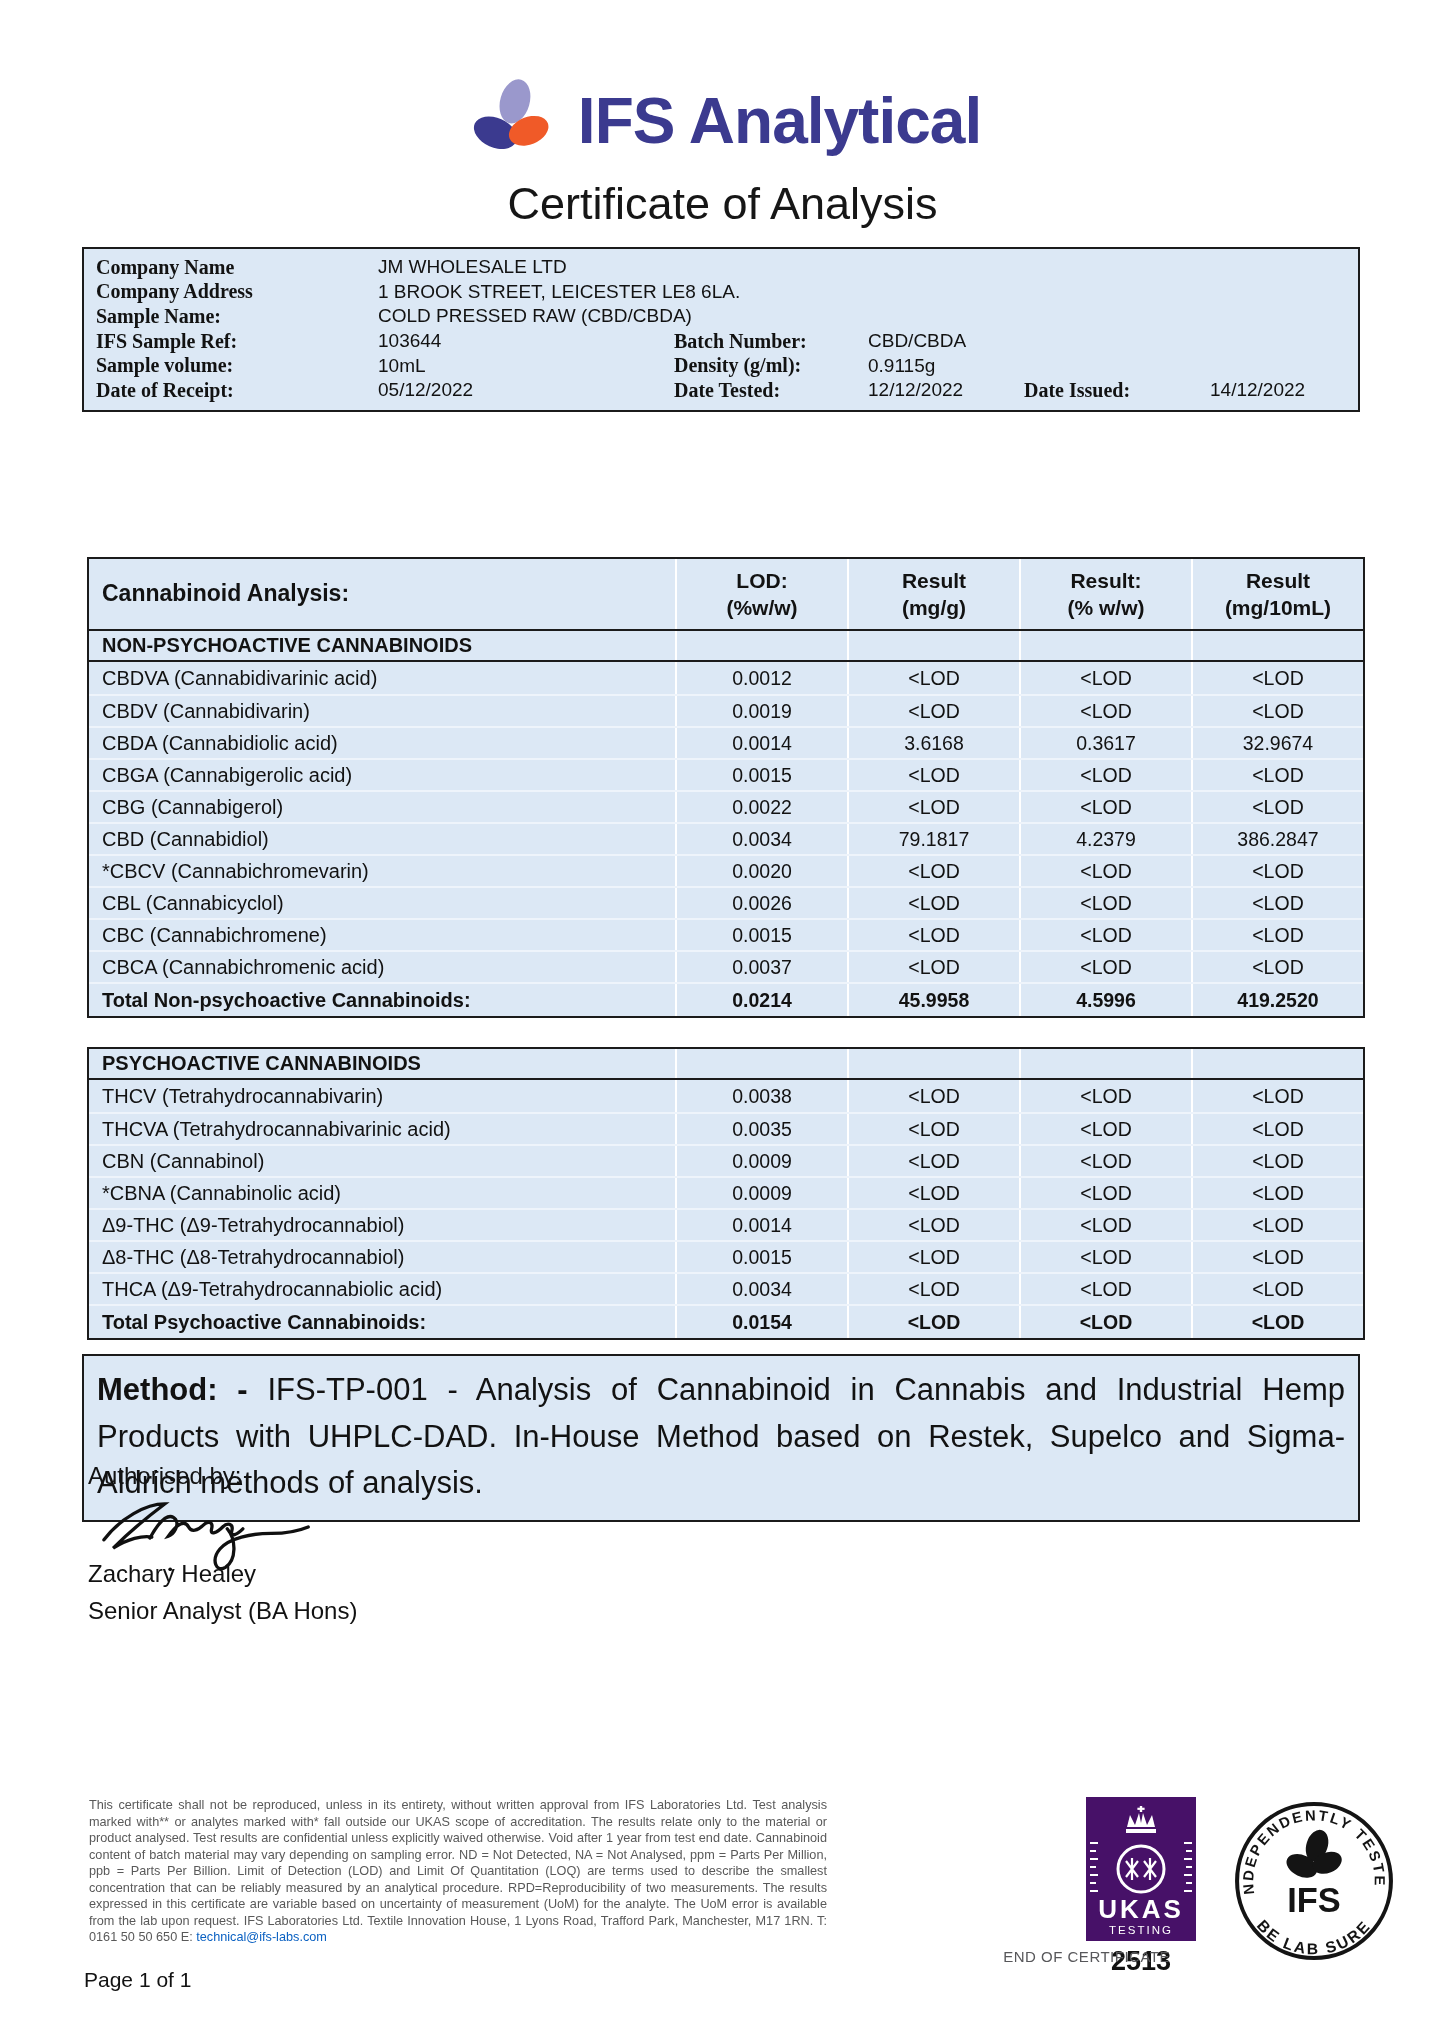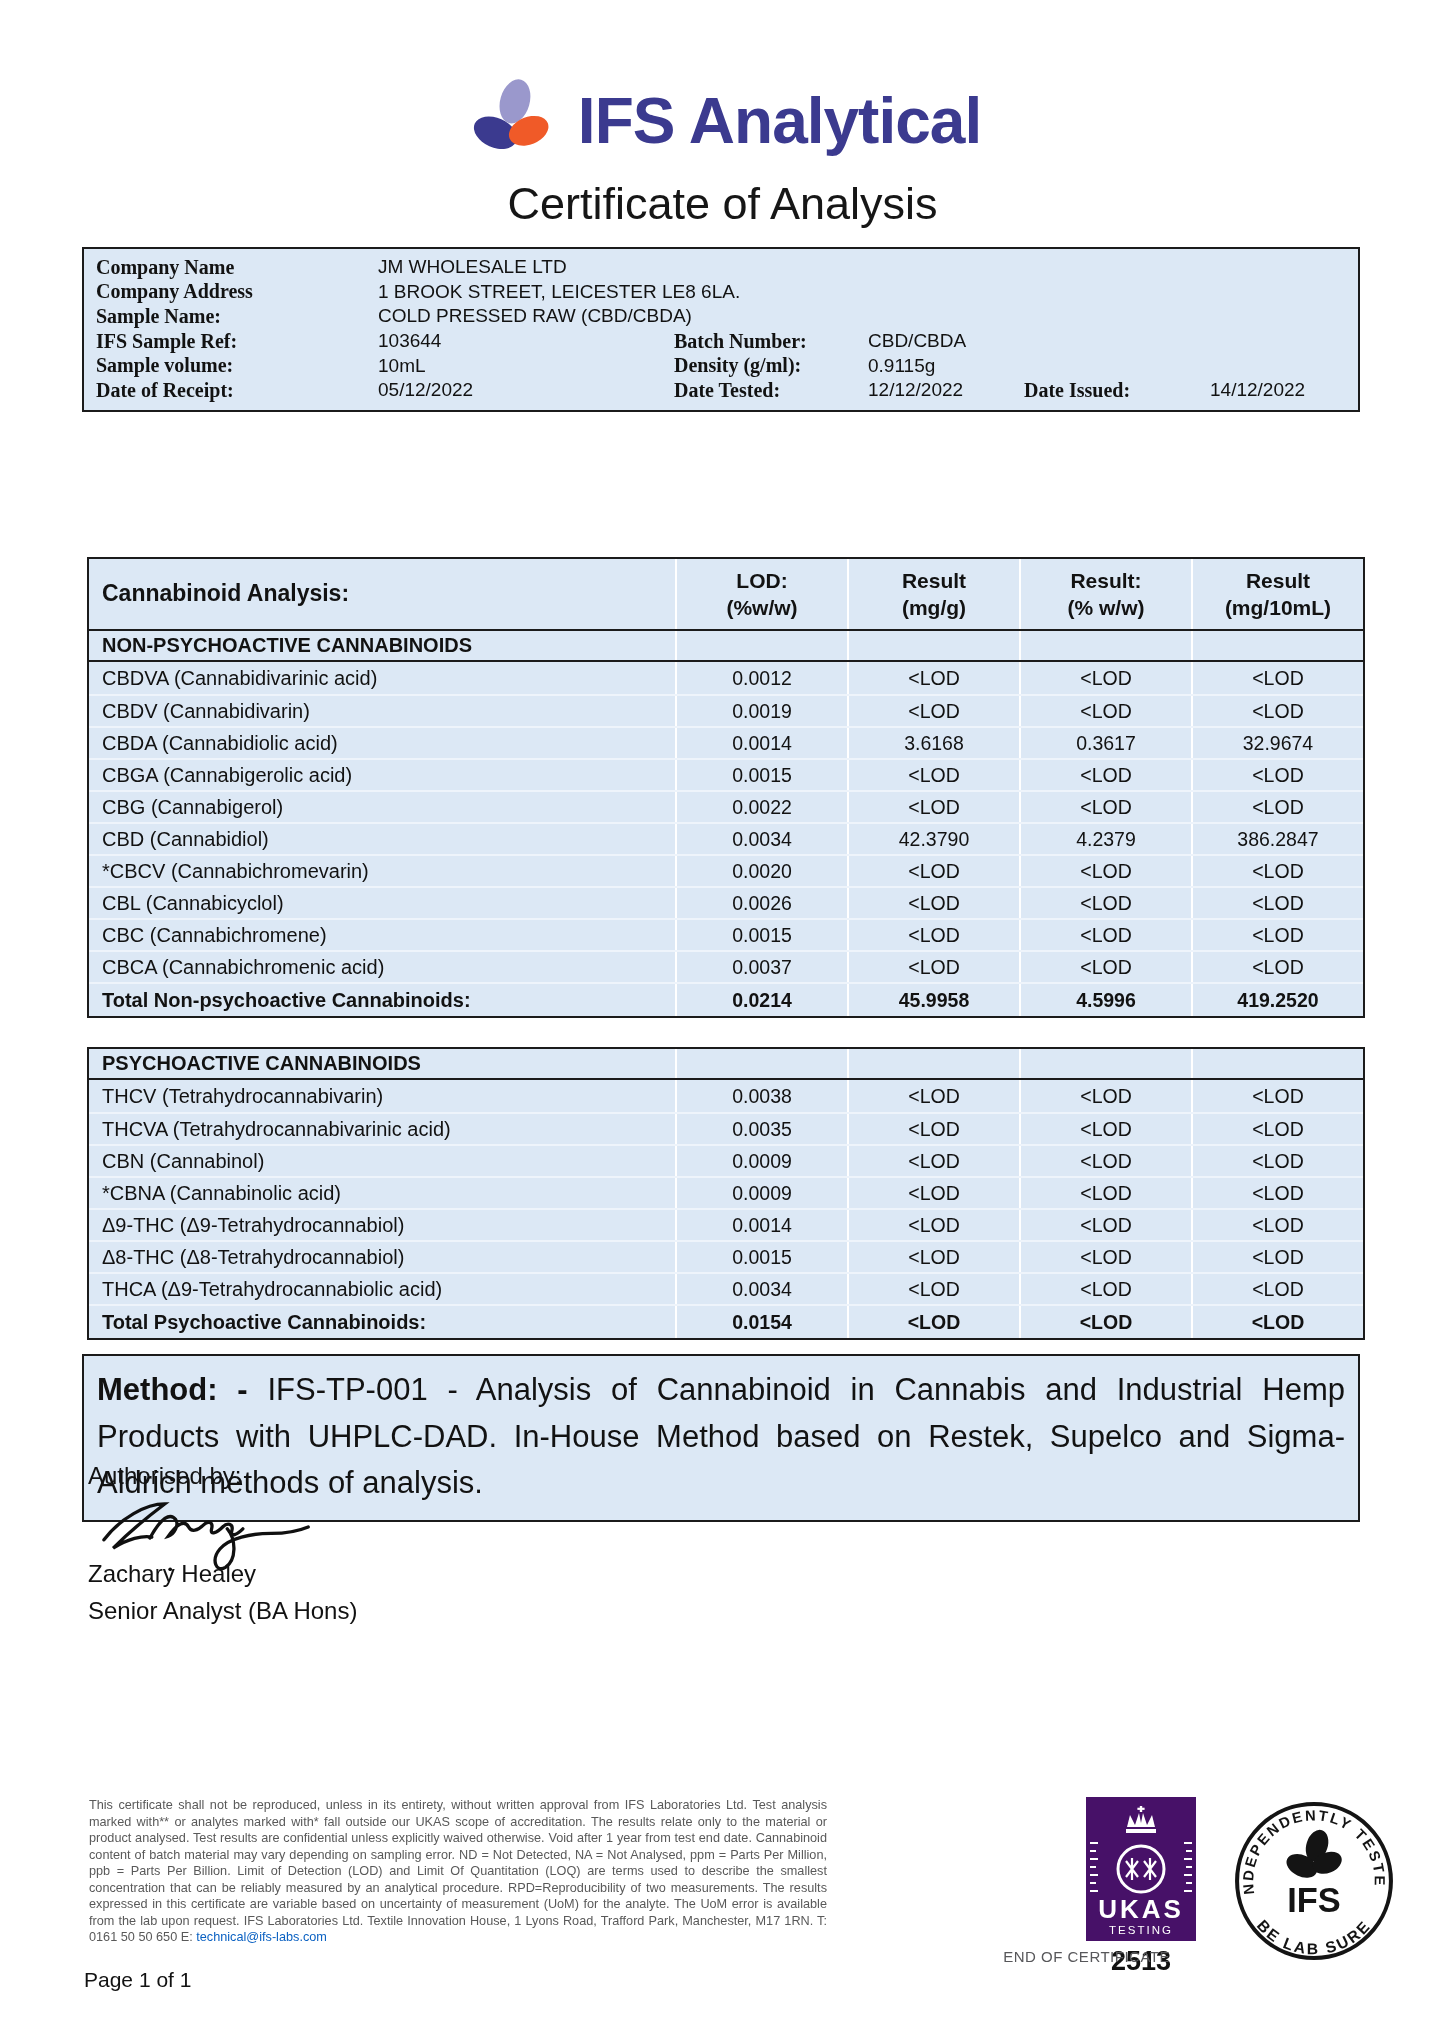--- a/index.html
+++ b/index.html
@@ -176,21 +176,21 @@
         <div class="trow">
     <div class="cname">CBG (Cannabigerol)</div>
     <div class="cnum">0.0022</div>
     <div class="cnum">&lt;LOD</div>
     <div class="cnum">&lt;LOD</div>
     <div class="cnum">&lt;LOD</div>
   </div>
         <div class="trow">
     <div class="cname">CBD (Cannabidiol)</div>
     <div class="cnum">0.0034</div>
-    <div class="cnum">42.3790</div>
+    <div class="cnum">79.1817</div>
     <div class="cnum">4.2379</div>
     <div class="cnum">386.2847</div>
   </div>
         <div class="trow">
     <div class="cname">*CBCV (Cannabichromevarin)</div>
     <div class="cnum">0.0020</div>
     <div class="cnum">&lt;LOD</div>
     <div class="cnum">&lt;LOD</div>
     <div class="cnum">&lt;LOD</div>
   </div>

